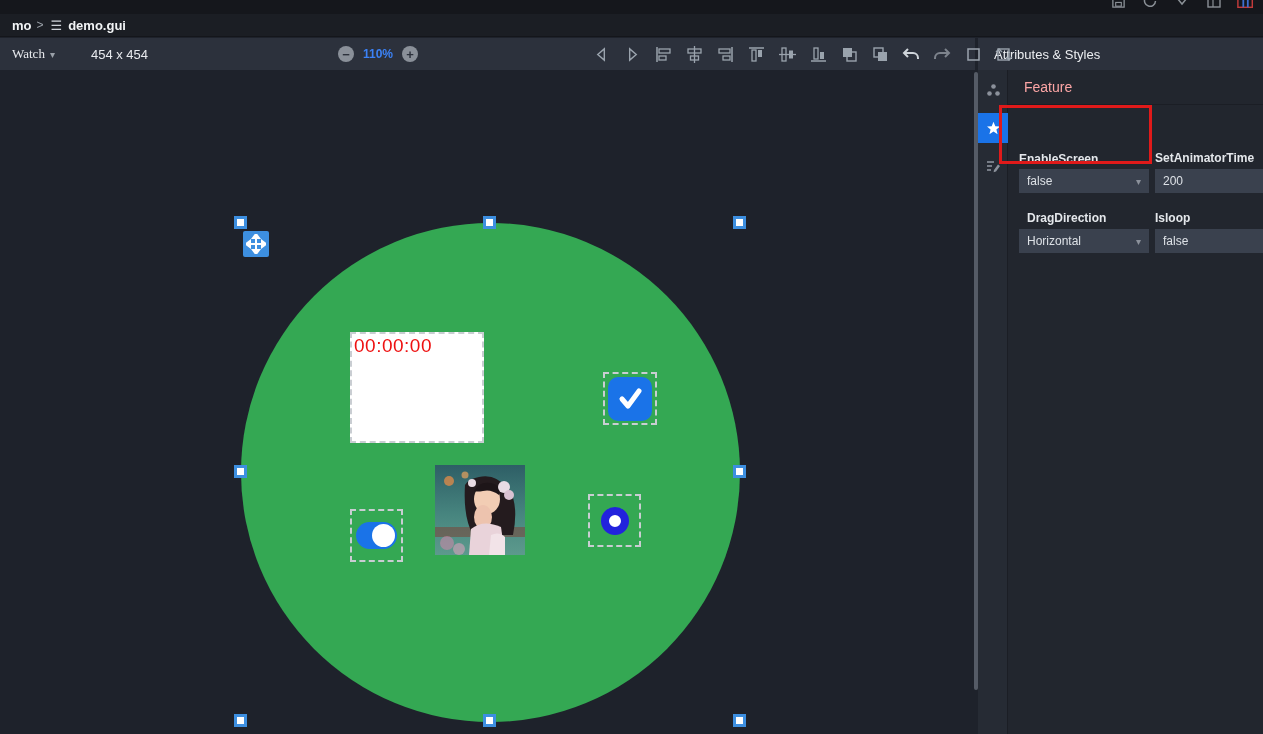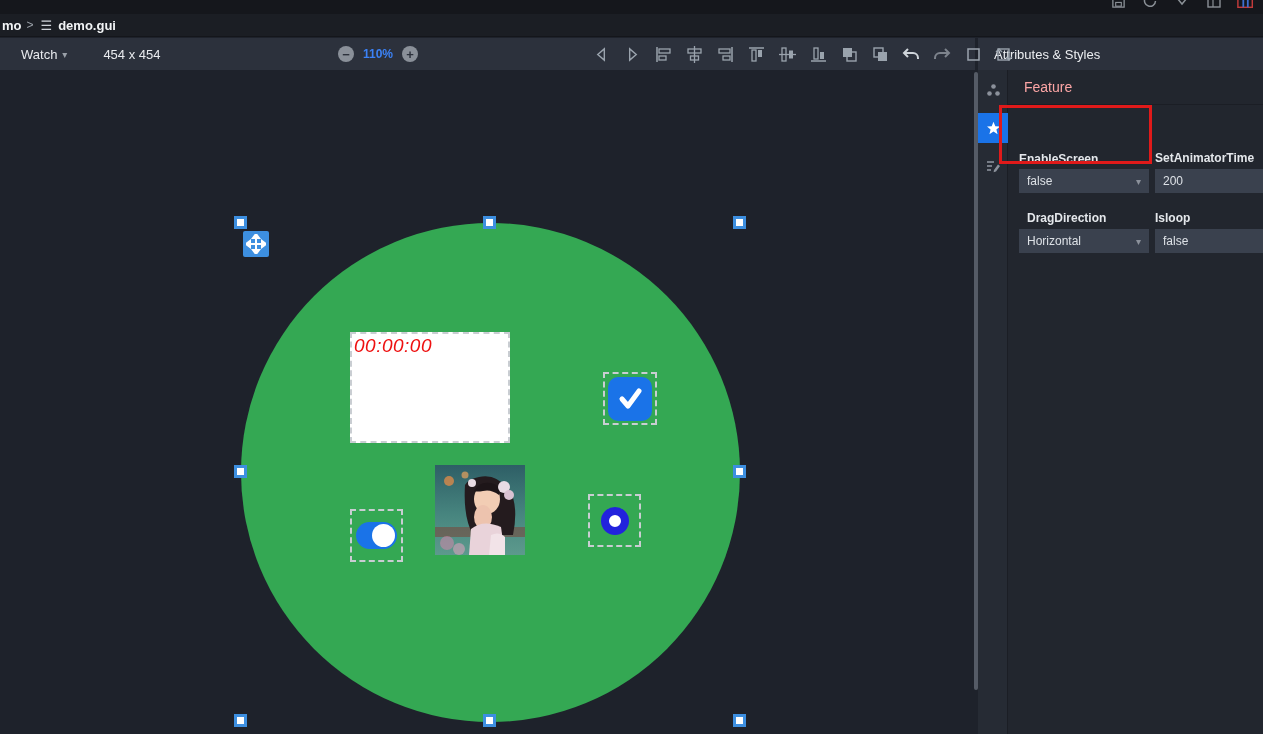--- a/index.html
+++ b/index.html
@@ -15,31 +15,31 @@
     background:#15171c; z-index:30;
   }
   .titlebar-icons {
     position:absolute; right:8px; top:-8px; display:flex; gap:14px; align-items:center;
   }
   .titlebar-icons svg { display:block; }
   
   .breadcrumb-bar {
     position:absolute; left:0; top:14px; width:1263px; height:23px;
     background:#1b1e24; border-bottom:1px solid #14161b; z-index:30;
-    display:flex; align-items:center; padding-left:2px;
+    display:flex; align-items:center; padding-left:12px;
     color:#f2f4f6; font-weight:bold; font-size:13px;
   }
   .crumb-sep { color:#9aa0a8; font-weight:normal; margin:0 7px 0 5px; font-size:12px; }
   .menu-glyph { color:#cdd2d8; margin-right:6px; font-size:13px; font-weight:normal; }
   
   .toolbar {
     position:absolute; left:0; top:38px; width:975px; height:32px;
     background:#2c313c; z-index:25; display:flex; align-items:center;
   }
-  .device-select { display:flex; align-items:center; gap:5px; margin-left:21px; color:#e8eaee; font-size:13px; cursor:pointer; }
+  .device-select { display:flex; align-items:center; gap:5px; margin-left:12px; color:#e8eaee; font-size:13px; cursor:pointer;font-family:Liberation Serif, serif; }
   .device-caret { color:#9aa0a8; font-size:10px; }
   .size-label { margin-left:36px; color:#e8eaee; font-size:13px; }
   .zoom-group { position:absolute; left:338px; display:flex; align-items:center; gap:9px; }
   .zoom-btn {
     width:16px; height:16px; border-radius:50%; background:#8a9099; color:#2c313c;
     display:flex; align-items:center; justify-content:center;
     font-size:13px; font-weight:bold; line-height:1; cursor:pointer;
   }
   .zoom-level { color:#3b82f6; font-size:12px; font-weight:bold; }
   .tool-icons { position:absolute; left:592px; display:flex; align-items:center; gap:13px; }
@@ -57,21 +57,21 @@
   .sel-handle {
     position:absolute; width:13px; height:13px; background:#ffffff;
     border:3px solid #3d8fe0; z-index:12;
   }
   .move-badge {
     position:absolute; left:243px; top:161px; width:26px; height:26px;
     background:#3d8fe0; border-radius:2px; z-index:11;
     display:flex; align-items:center; justify-content:center; cursor:move;
   }
   .dashed-box { position:absolute; border:2px dashed #c9cdd2; display:flex; align-items:center; justify-content:center; z-index:8; }
-  .clock-widget { left:350px; top:262px; width:160px; height:111px; background:#ffffff; align-items:flex-start; justify-content:flex-start;font-style:italic; }
+  .clock-widget { left:350px; top:262px; width:134px; height:111px; background:#ffffff; align-items:flex-start; justify-content:flex-start; }
   .clock-text { font-size:19px; padding:1px 0 0 2px; letter-spacing:0.5px; }
   .checkbox-widget { left:603px; top:302px; width:54px; height:53px; }
   .checkbox-inner { width:44px; height:44px; border-radius:10px; display:flex; align-items:center; justify-content:center; }
   .toggle-widget { left:350px; top:439px; width:53px; height:53px; }
   .toggle-pill { width:41px; height:27px; border-radius:14px; position:relative; }
   .toggle-knob { position:absolute; right:2px; top:2px; width:23px; height:23px; border-radius:50%; background:#ffffff; }
   .image-widget { position:absolute; left:435px; top:395px; width:90px; height:90px; z-index:8; }
   .radio-widget { left:588px; top:424px; width:53px; height:53px; }
   .radio-ring { width:28px; height:28px; border-radius:50%; border:8px solid #2222dd; background:#ffffff; }
   

